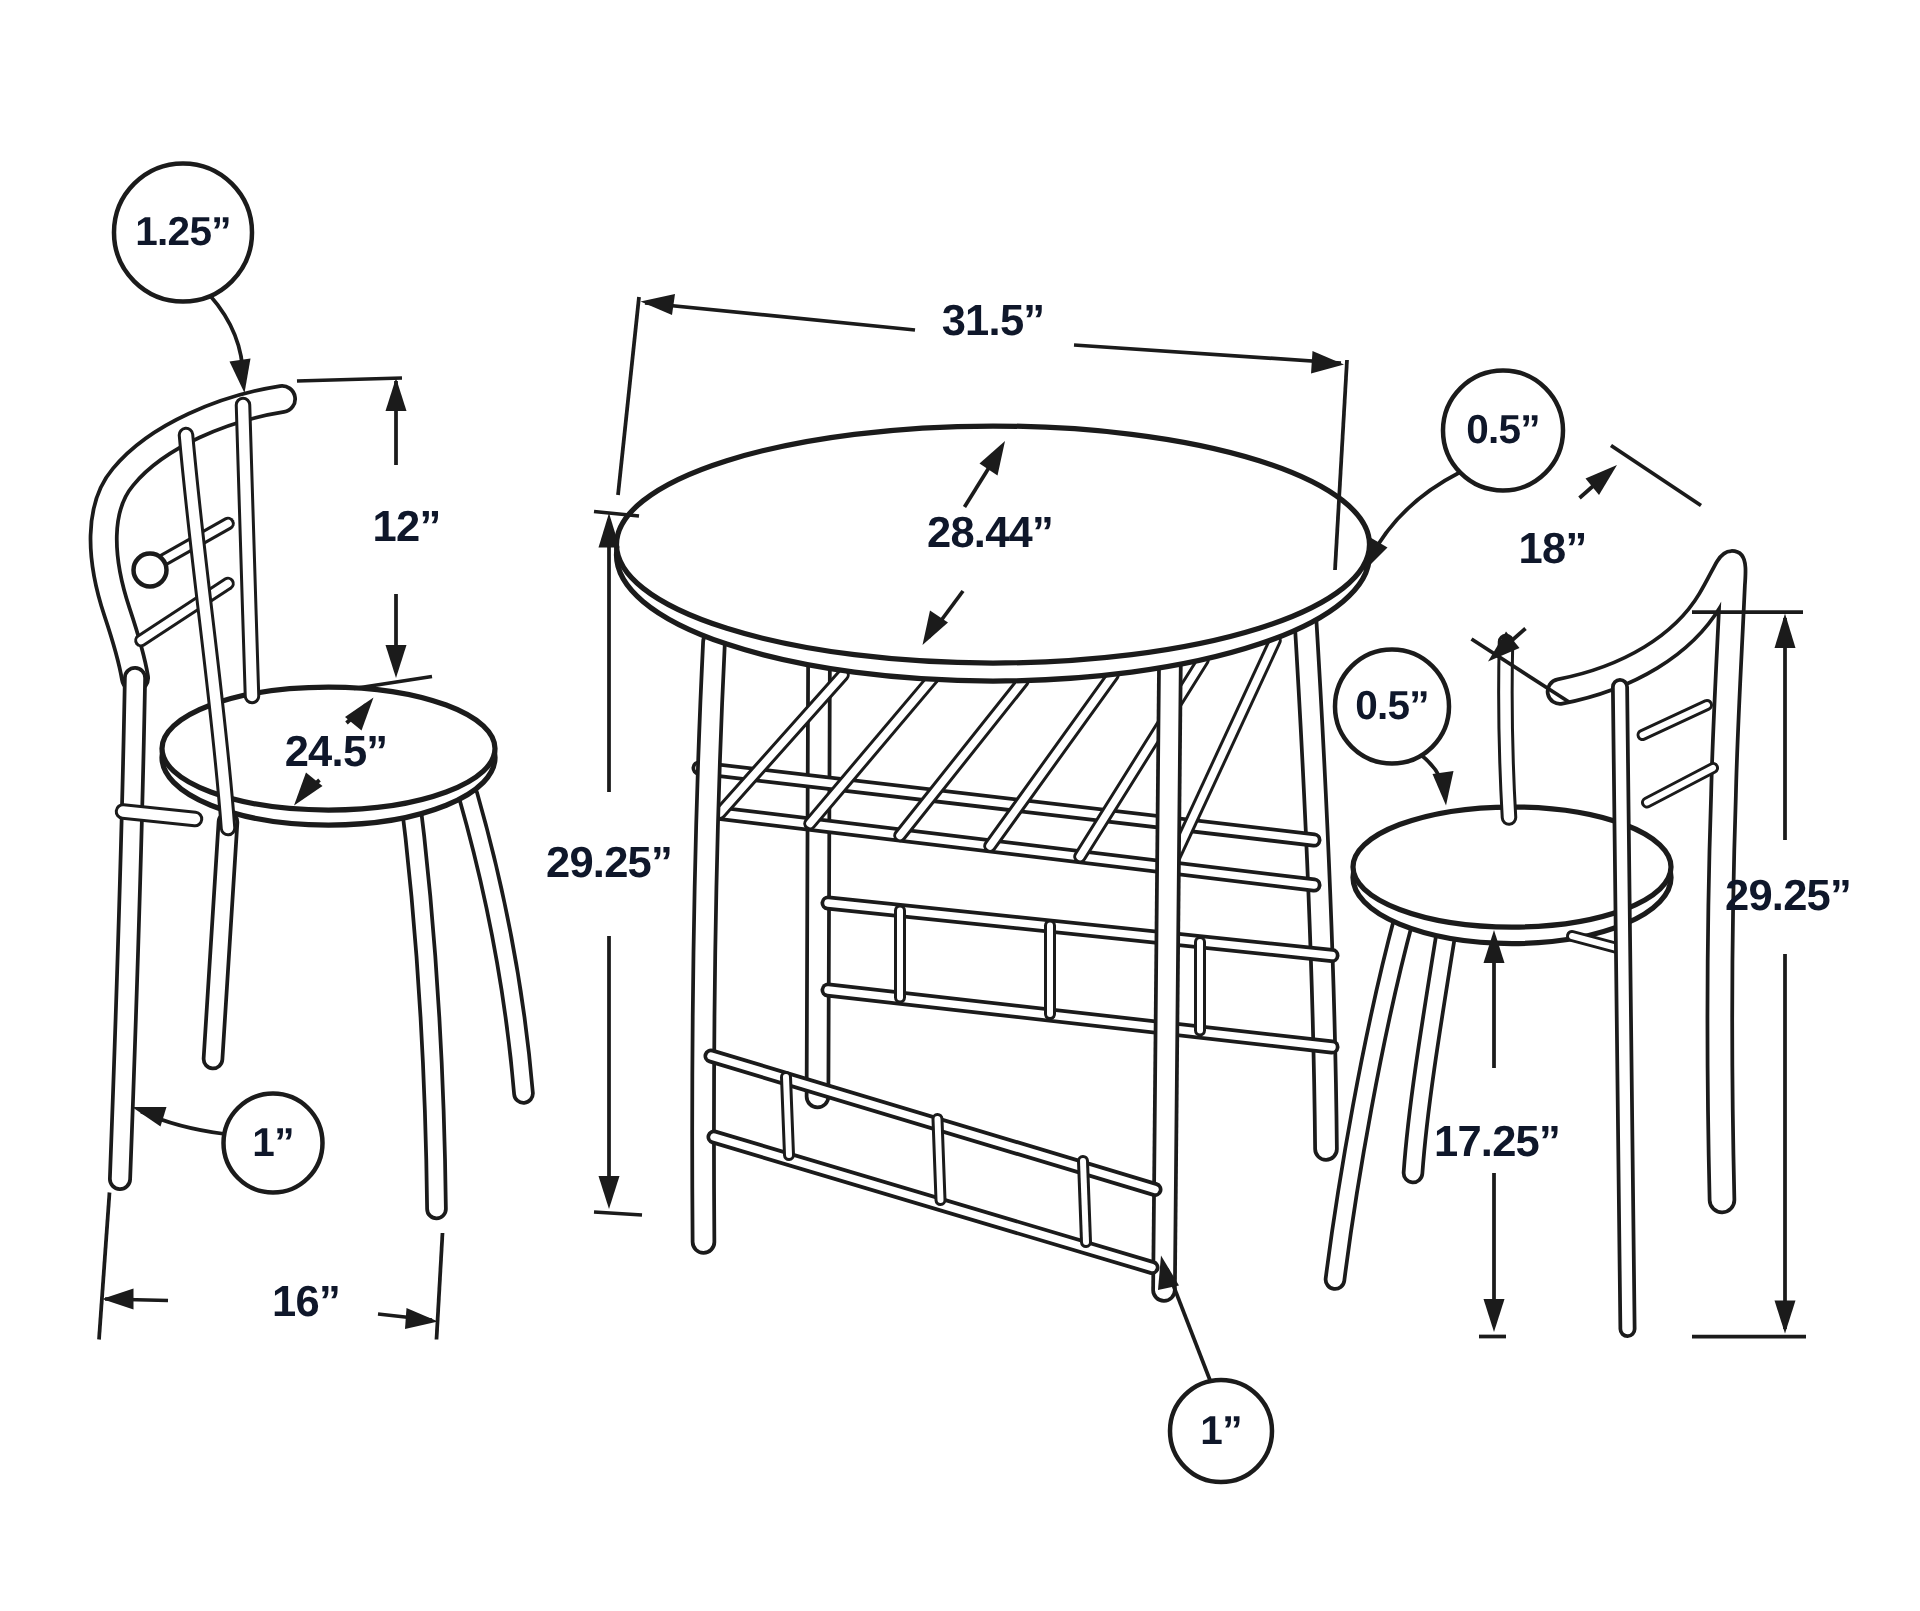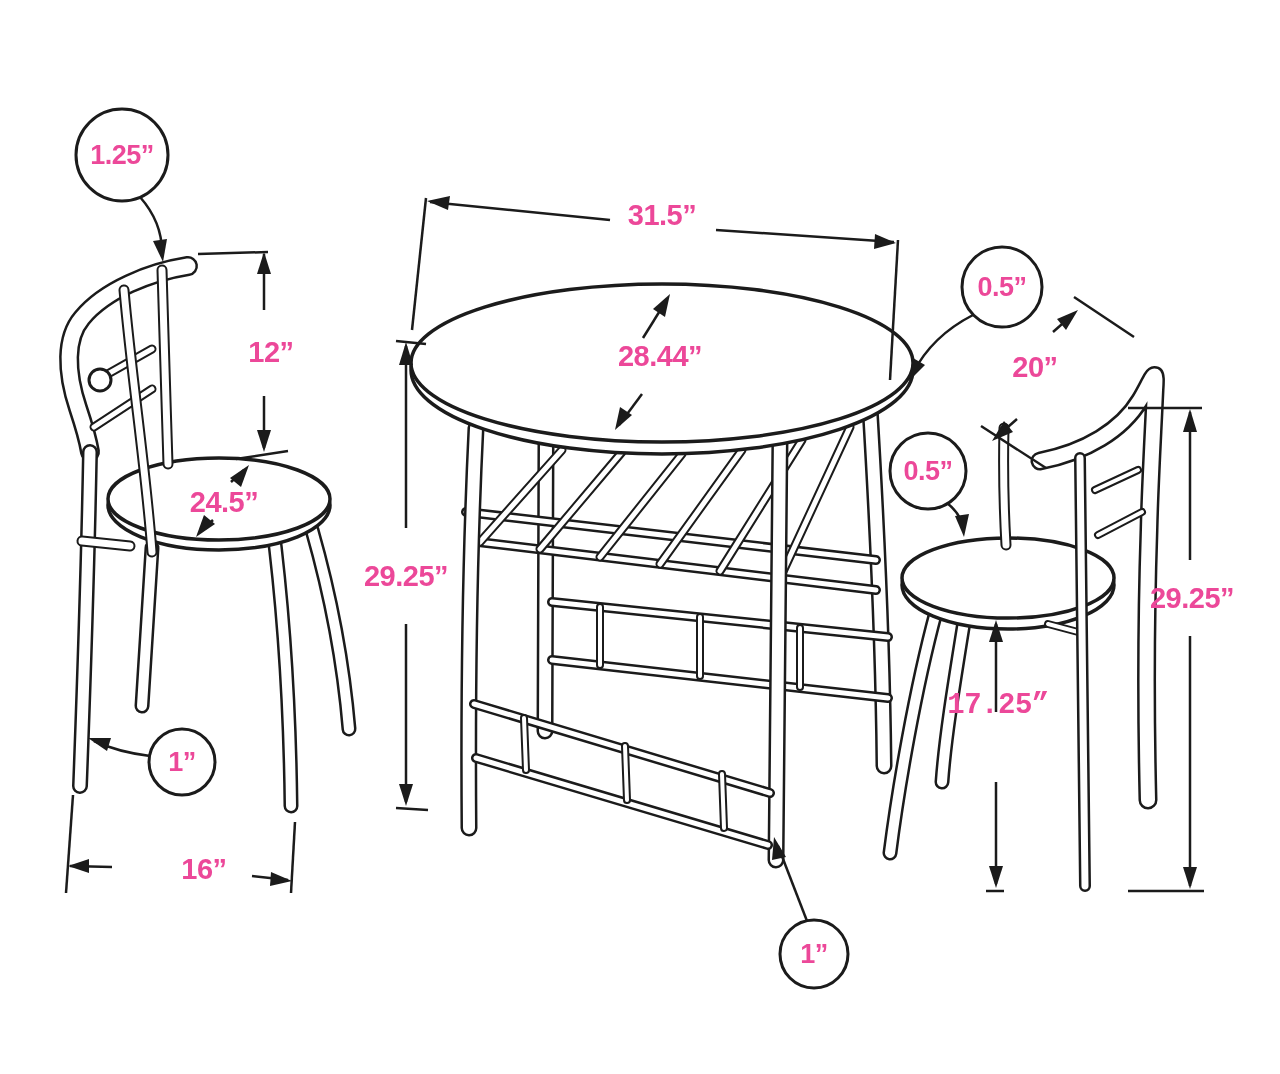--- a/index.html
+++ b/index.html
@@ -1,20 +1,20 @@
 <!DOCTYPE html>
 <html><head>
 <meta charset="utf-8">
 <style>
   html,body{margin:0;padding:0;background:#ffffff;}
   .canvas{position:relative;width:1280px;height:1074px;background:#fff;
           font-family:"Liberation Sans",sans-serif;overflow:hidden;}
   .canvas svg{position:absolute;left:0;top:0;}
   .dim-label{position:absolute;transform:translate(-50%,-50%);
-             font-size:29px;font-weight:600;color:#ec4899;
+             font-size:29px;font-weight:600;color:#0f172a;
              letter-spacing:-0.5px;white-space:nowrap;line-height:1;}
   .dim-label.sm{font-size:27px;}
   .dim{stroke:#1b1b1b;fill:none;stroke-width:2.5;}
   .arr{fill:#1b1b1b;stroke:none;}
   .tube-o{stroke:#1b1b1b;fill:none;stroke-linecap:round;stroke-linejoin:round;}
   .tube-i{stroke:#ffffff;fill:none;stroke-linecap:round;stroke-linejoin:round;}
   .fillw{fill:#ffffff;stroke:#1b1b1b;}
 </style>
 </head>
 <body>
@@ -252,18 +252,18 @@
 <div class="dim-label sm" style="left:122px;top:155px;">1.25”</div>
 <div class="dim-label" style="left:271px;top:352px;text-align:right;">12”</div>
 <div class="dim-label" style="left:224px;top:502px;">24.5”</div>
 <div class="dim-label sm" style="left:182px;top:762px;">1”</div>
 <div class="dim-label" style="left:181px;top:869px;margin-left:23px;">16”</div>
 <div class="dim-label" style="left:662px;top:215px;text-align:right;">31.5”</div>
 <div class="dim-label" style="left:660px;top:356px;">28.44”</div>
 <div class="dim-label" style="left:406px;top:576px;">29.25”</div>
 <div class="dim-label sm" style="left:814px;top:954px;">1”</div>
 <div class="dim-label sm" style="left:1002px;top:287px;">0.5”</div>
-<div class="dim-label" style="left:1035px;top:367px;">20”</div>
+<div class="dim-label" style="left:1035px;top:367px;">18”</div>
 <div class="dim-label sm" style="left:928px;top:471px;">0.5”</div>
-<div class="dim-label" style="left:998px;top:705px;font-family:Liberation Mono, monospace;">17.25”</div>
+<div class="dim-label" style="left:998px;top:762px;">17.25”</div>
 <div class="dim-label" style="left:1192px;top:598px;">29.25”</div>
 
 </div>
 
 </body></html>

